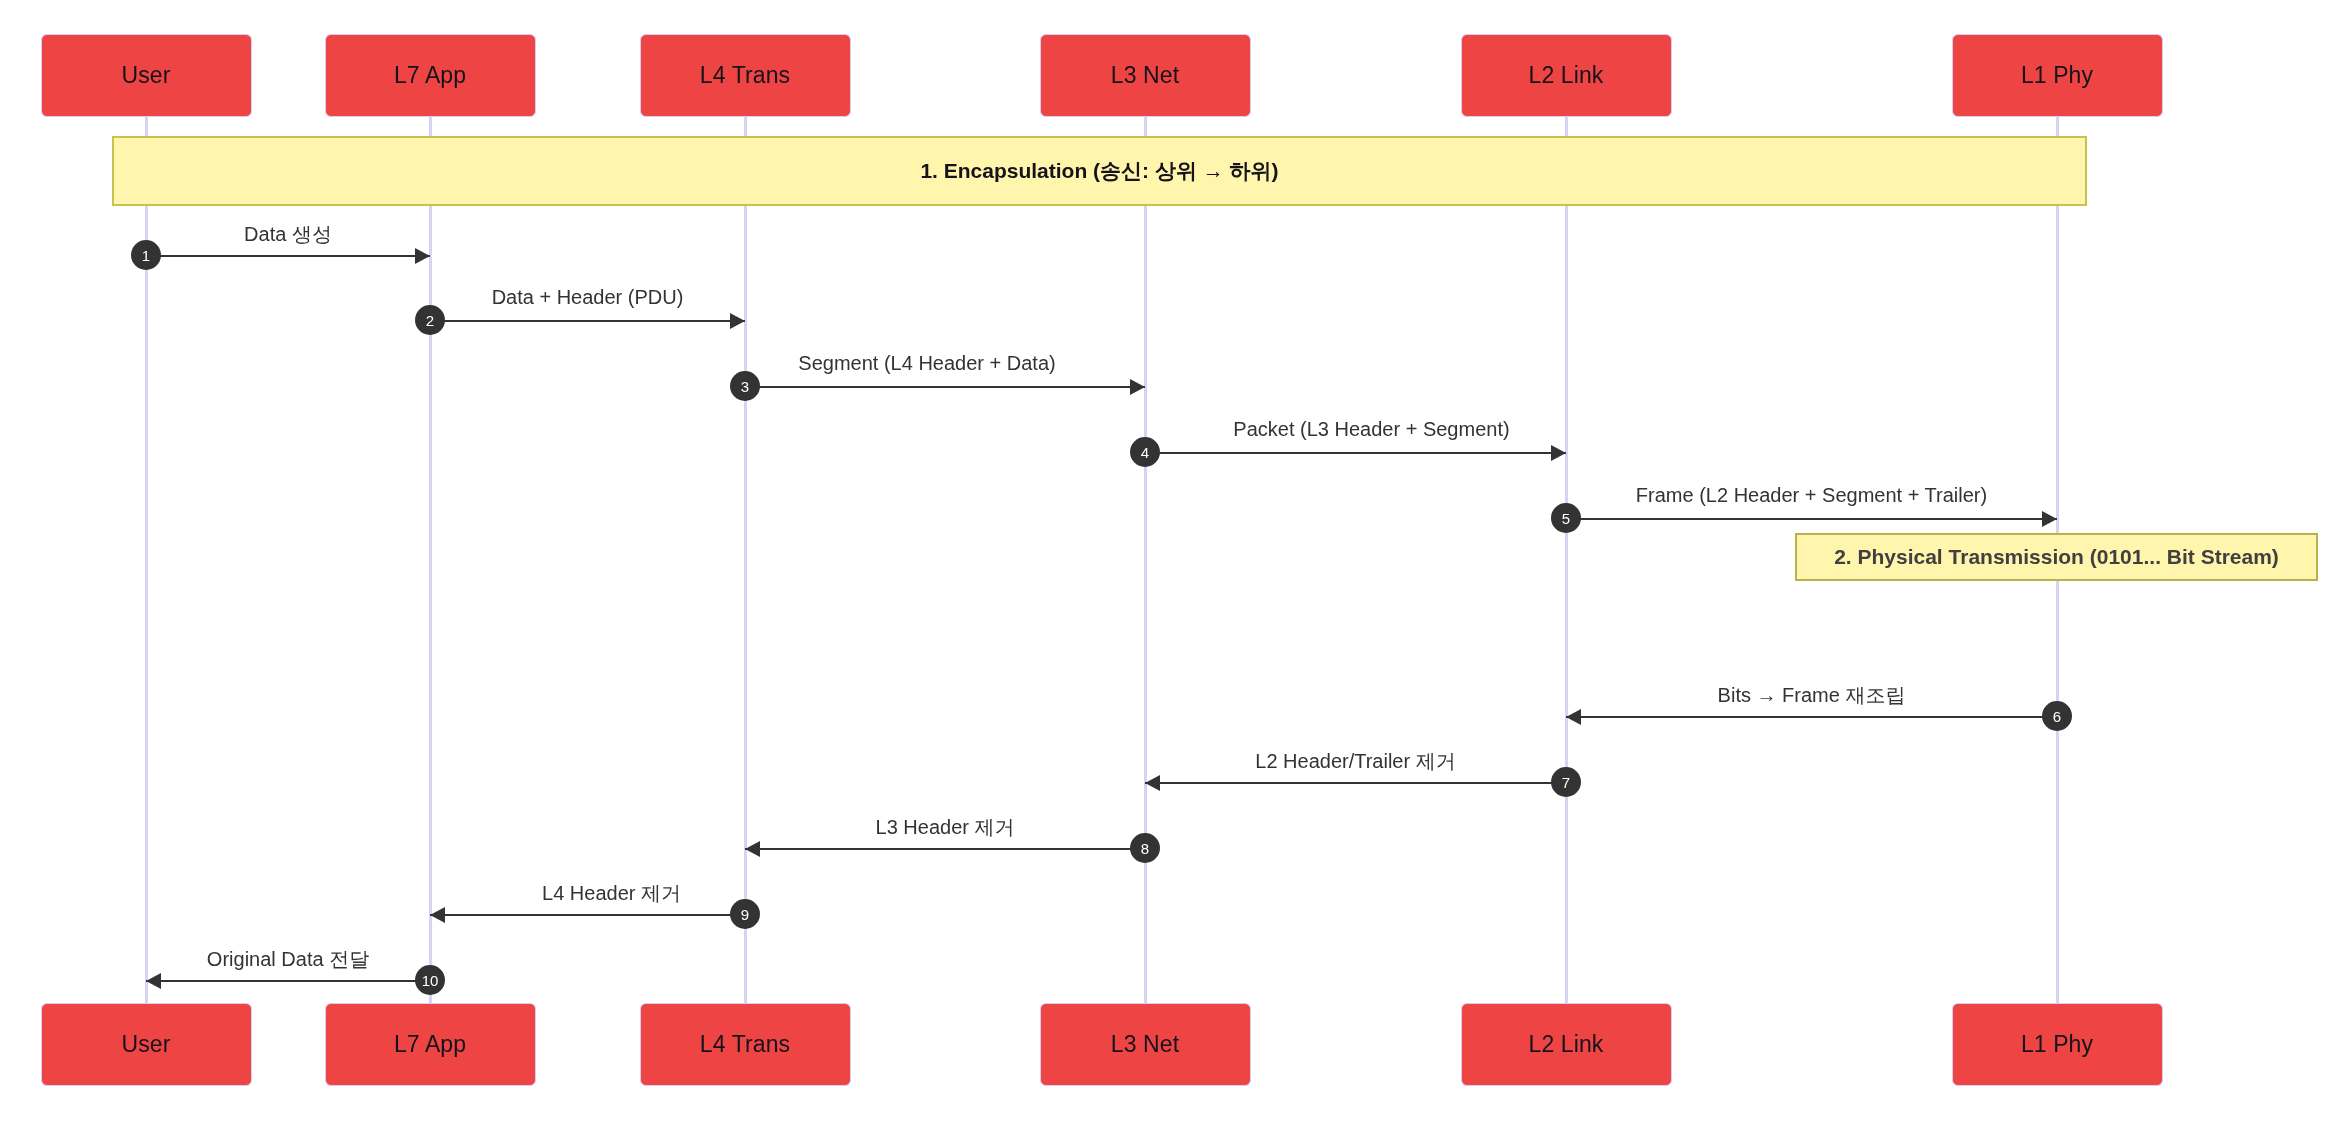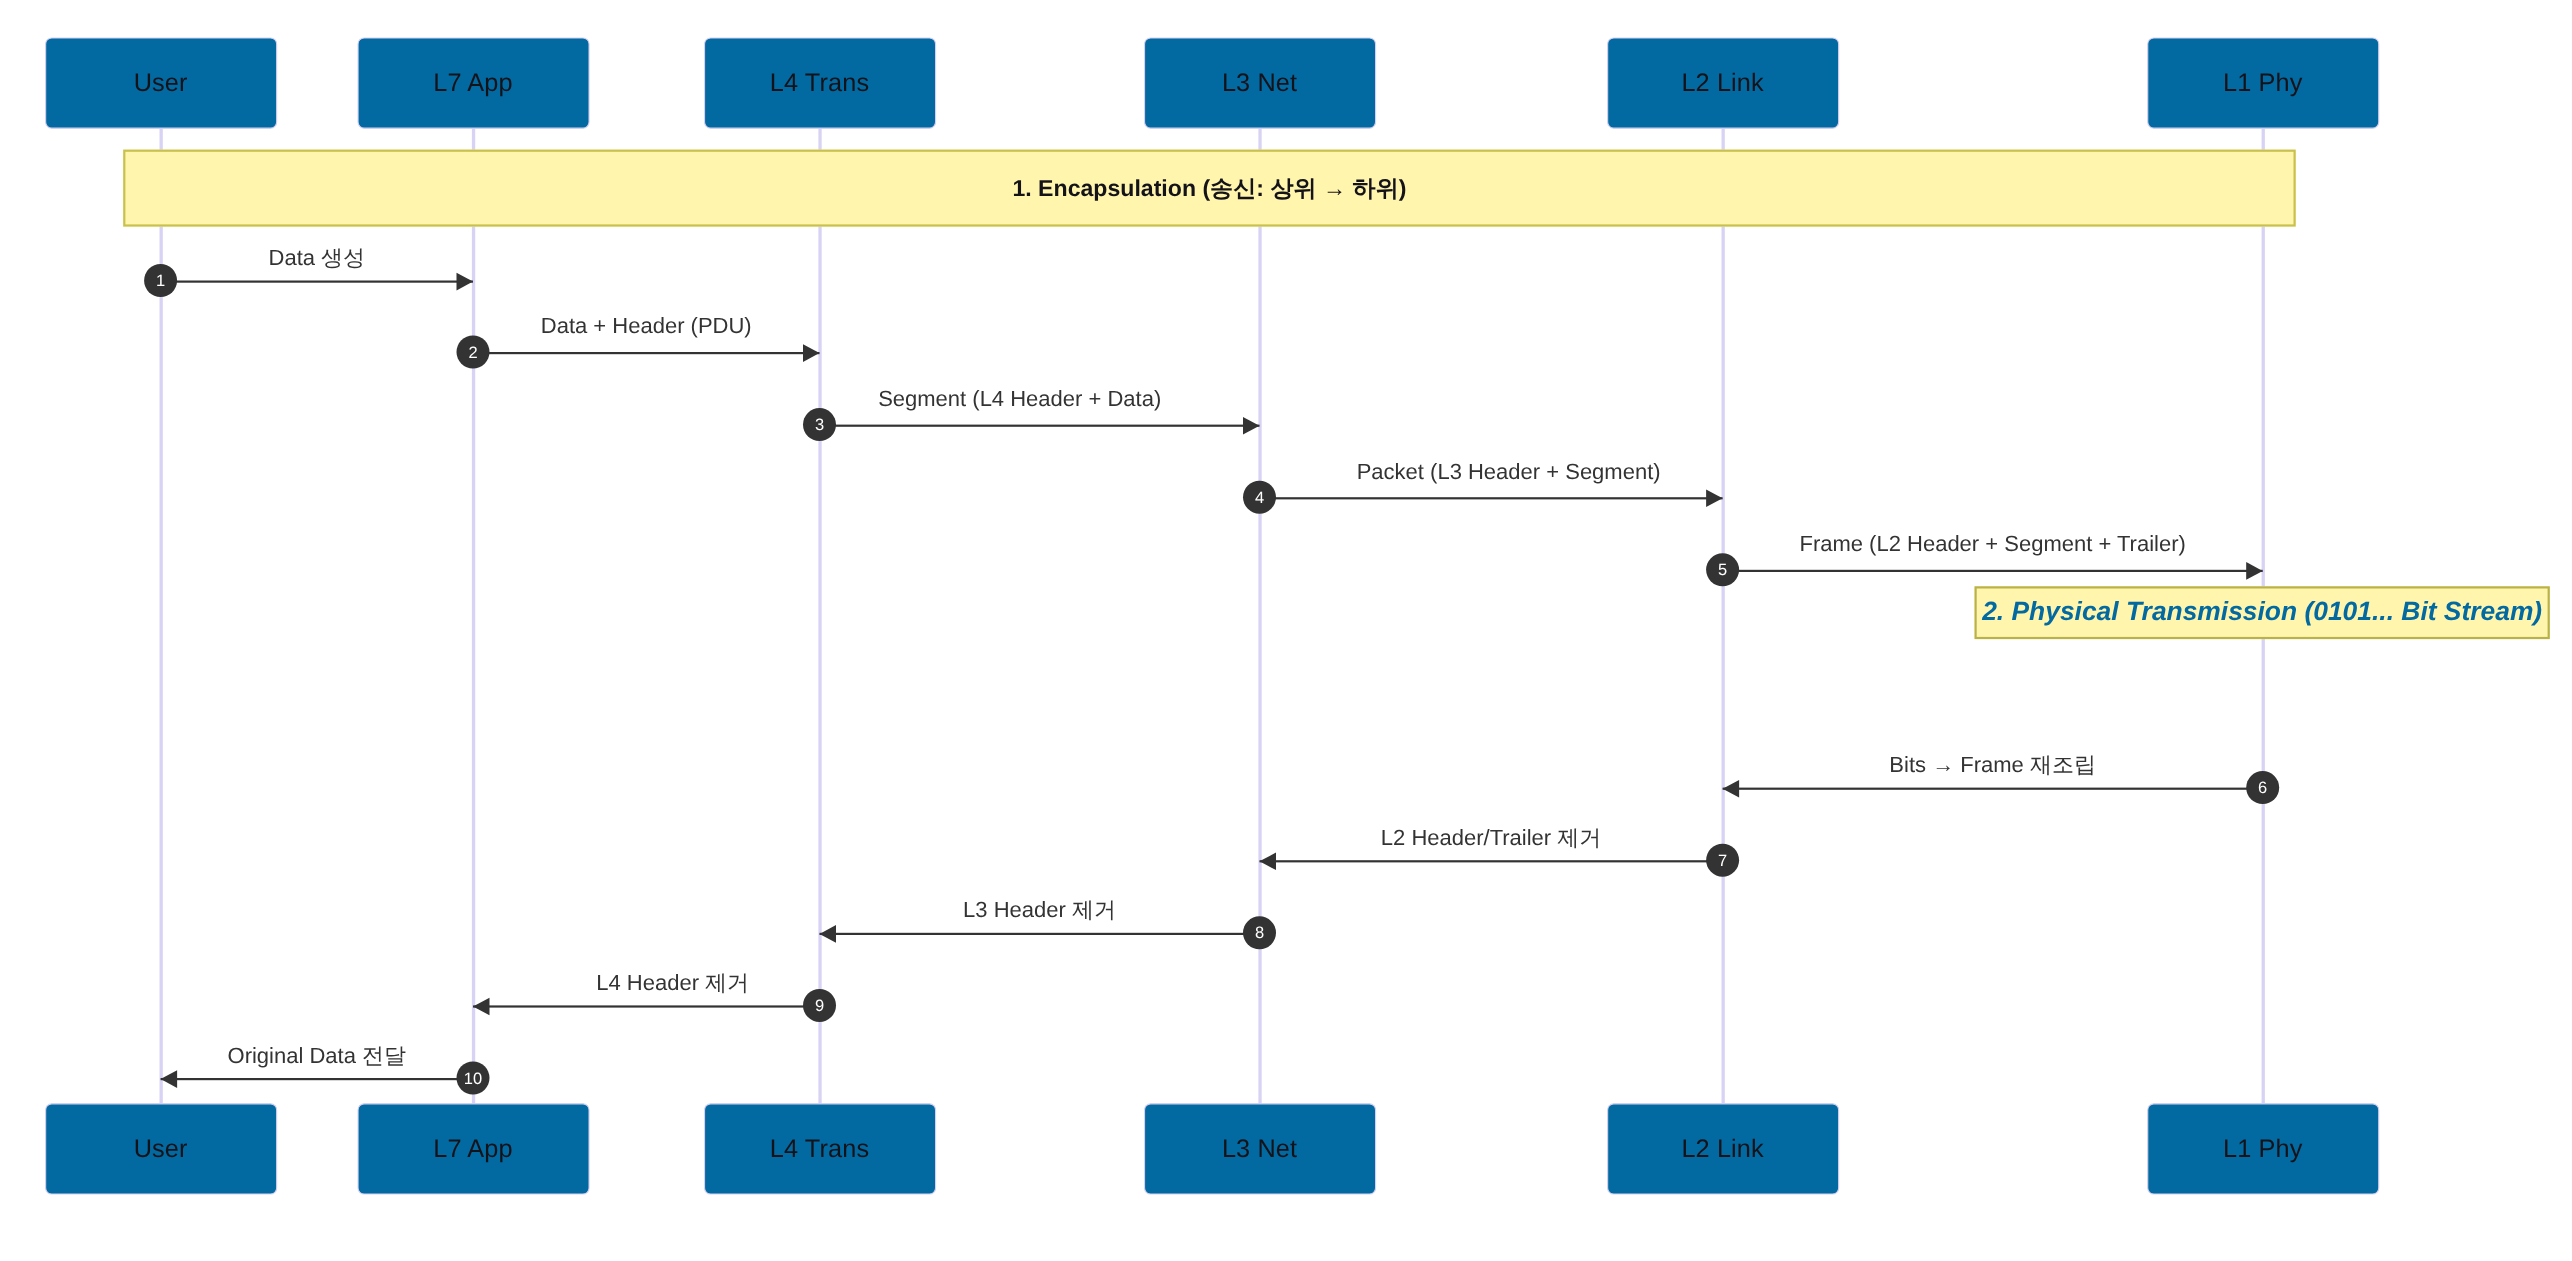--- a/index.html
+++ b/index.html
@@ -20,21 +20,21 @@
   
   .lifeline {
     position: absolute;
     width: 3px;
     background: #d8d3f5;
   }
   
   .participant {
     position: absolute;
     box-sizing: border-box;
-    background: #0369a1;
+    background: #ef4444;
     border: 1px solid #d5d0f2;
     border-radius: 6px;
     display: flex;
     align-items: center;
     justify-content: center;
   }
   .participant .plabel {
     font-size: 23px;
     color: #14131a;
     font-family: "Liberation Sans", "DejaVu Sans", sans-serif;
@@ -61,25 +61,24 @@
   .note {
     position: absolute;
     box-sizing: border-box;
     background: #fff5ad;
     border: 2px solid #b9b24a;
     display: flex;
     align-items: center;
     justify-content: center;
   }
   .note .ntext {
-    font-size: 24px;
+    font-size: 21px;
     font-weight: bold;
-    color: #0369a1;
-    white-space: nowrap;
-    font-style: italic;
+    color: #404040;
+    white-space: nowrap;
   }
   
   .msg { position: absolute; }
   .msg-line {
     position: absolute;
     height: 2px;
     background: #333333;
     top: 0;
   }
   .arrowhead {

